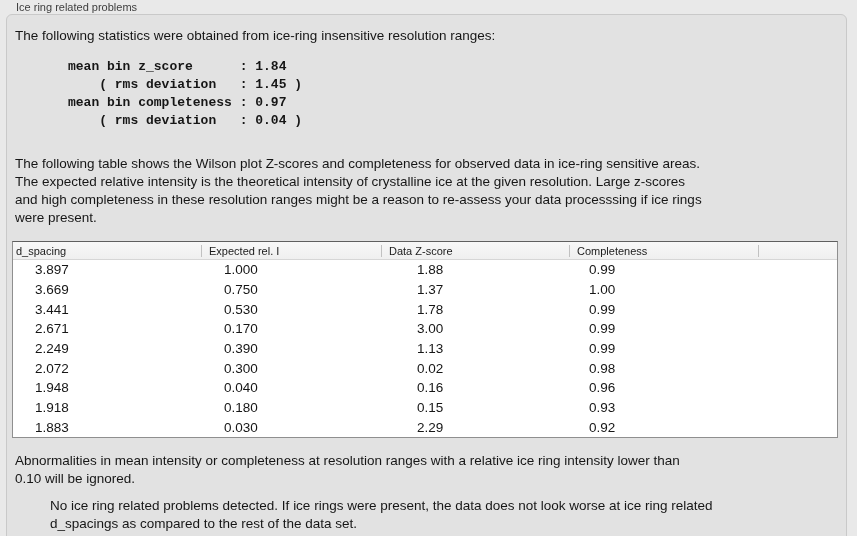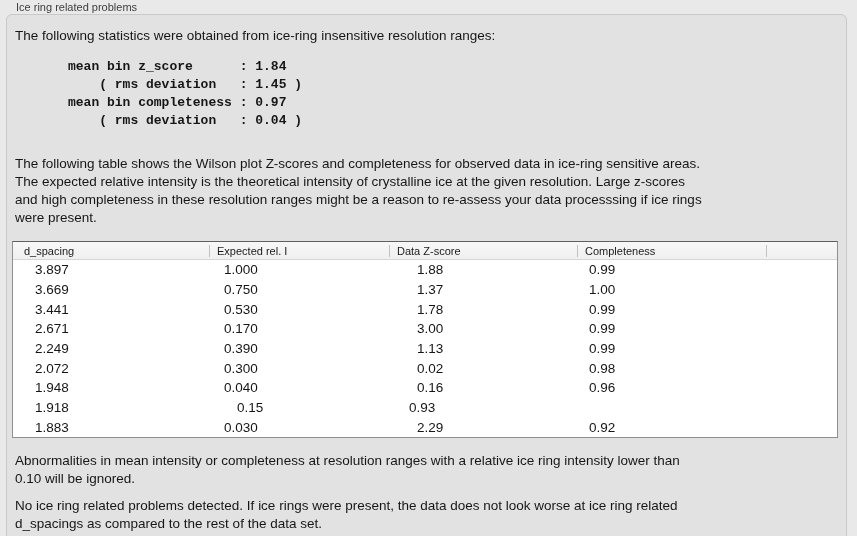--- a/index.html
+++ b/index.html
@@ -42,40 +42,39 @@
   .mono-block .line { white-space: pre; }
   .para {
     position: absolute;
     left: 8px;
     font-size: 13.5px;
     line-height: 18px;
   }
   .para .line { white-space: nowrap; }
   .desc { top: 140px; }
   .note { top: 437px; }
-  .conclusion { top: 482px; }
+  .conclusion { top: 482px; margin-left: 35px; }
 
   .datatable {
     position: absolute;
     left: 5px; top: 226px;
     width: 826px; height: 197px;
     background: #ffffff;
     border: 1px solid #8f8f8f;
     border-top-color: #5f5f5f;
     display: flex;
     flex-direction: column;
   }
   .thead {
     display: flex;
     height: 18px;
     flex: 0 0 18px;
     background: linear-gradient(#f8f8f8, #efefef);
     border-bottom: 1px solid #d6d6d6;
     align-items: center;
-    padding-left: 8px;
   }
   .th {
     font-size: 11px;
     color: #1a1a1a;
     height: 100%;
     display: flex;
     align-items: center;
     position: relative;
     white-space: nowrap;
     overflow: hidden;
@@ -207,20 +206,21 @@
         <div class="tr">
           <div class="td c0">1.948</div>
           <div class="td c1">0.040</div>
           <div class="td c2">0.16</div>
           <div class="td c3">0.96</div>
           <div class="td c4"></div>
         </div>
 
         <div class="tr">
           <div class="td c0">1.918</div>
+          <div class="td c1">0.180</div>
           <div class="td c2">0.15</div>
           <div class="td c3">0.93</div>
           <div class="td c4"></div>
         </div>
 
         <div class="tr">
           <div class="td c0">1.883</div>
           <div class="td c1">0.030</div>
           <div class="td c2">2.29</div>
           <div class="td c3">0.92</div>

